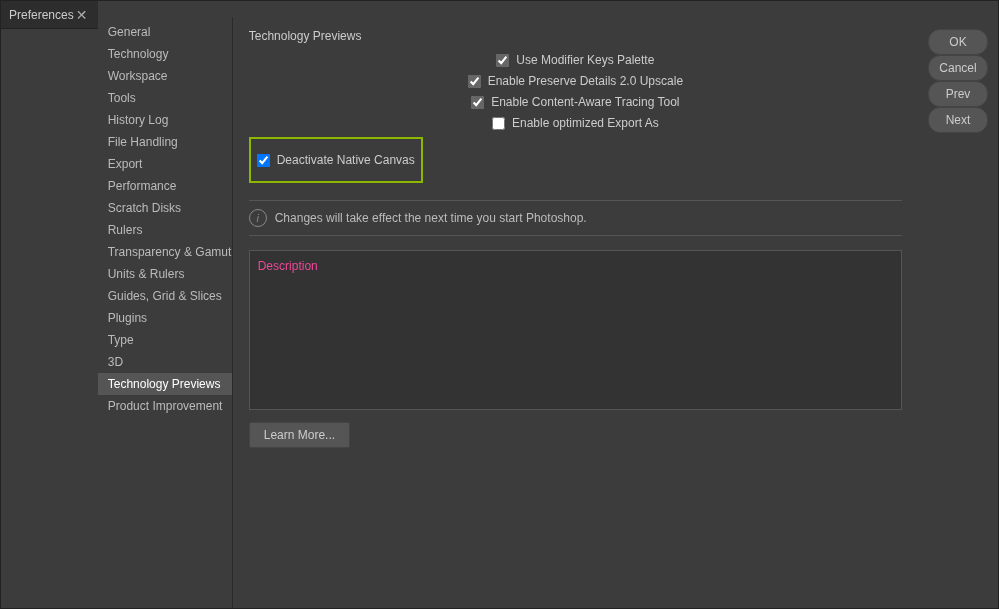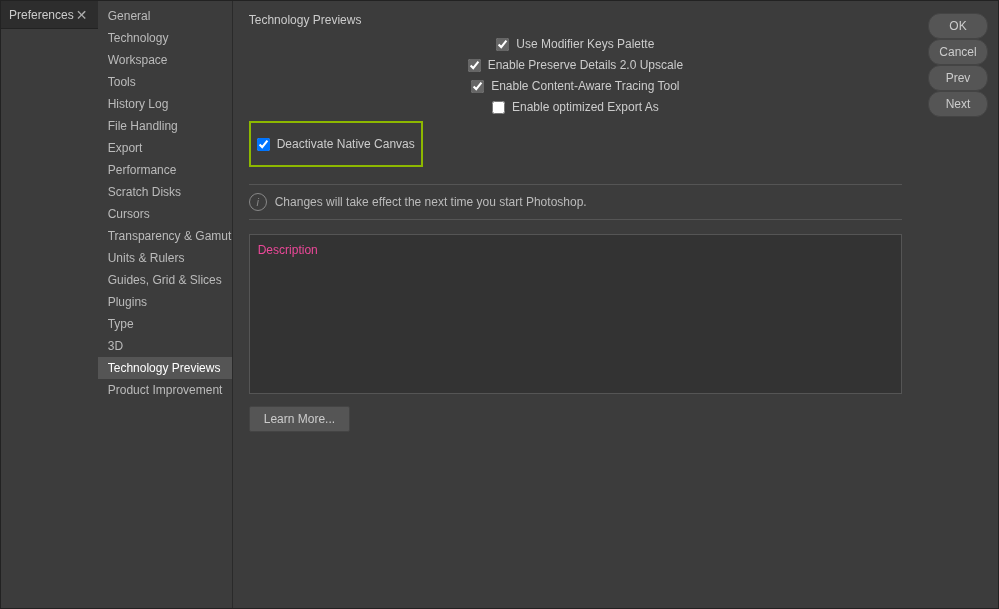--- a/index.html
+++ b/index.html
@@ -43,20 +43,21 @@
       cursor: pointer;
       font-size: 14px;
       display: flex;
       align-items: center;
       justify-content: center;
     }
     .content {
       display: flex;
       flex: 1;
       overflow: hidden;
+      margin-top: 16px;
     }
     .sidebar {
       width: 135px;
       background: #3c3c3c;
       border-right: 1px solid #2a2a2a;
       padding: 4px 0;
       flex-shrink: 0;
       overflow-y: auto;
     }
     .sidebar-item {
@@ -194,21 +195,21 @@
 
     <div class="sidebar-item">General</div>
         <div class="sidebar-item">Technology</div>
         <div class="sidebar-item">Workspace</div>
         <div class="sidebar-item">Tools</div>
         <div class="sidebar-item">History Log</div>
         <div class="sidebar-item">File Handling</div>
         <div class="sidebar-item">Export</div>
         <div class="sidebar-item">Performance</div>
         <div class="sidebar-item">Scratch Disks</div>
-        <div class="sidebar-item">Cursors</div>
+        <div class="sidebar-item">Rulers</div>
         <div class="sidebar-item">Transparency &amp; Gamut</div>
         <div class="sidebar-item">Units &amp; Rulers</div>
         <div class="sidebar-item">Guides, Grid &amp; Slices</div>
         <div class="sidebar-item">Plugins</div>
         <div class="sidebar-item">Type</div>
         <div class="sidebar-item">3D</div>
         <div class="sidebar-item active">Technology Previews</div>
         <div class="sidebar-item">Product Improvement</div>
       </div>
     <div class="main-body">

